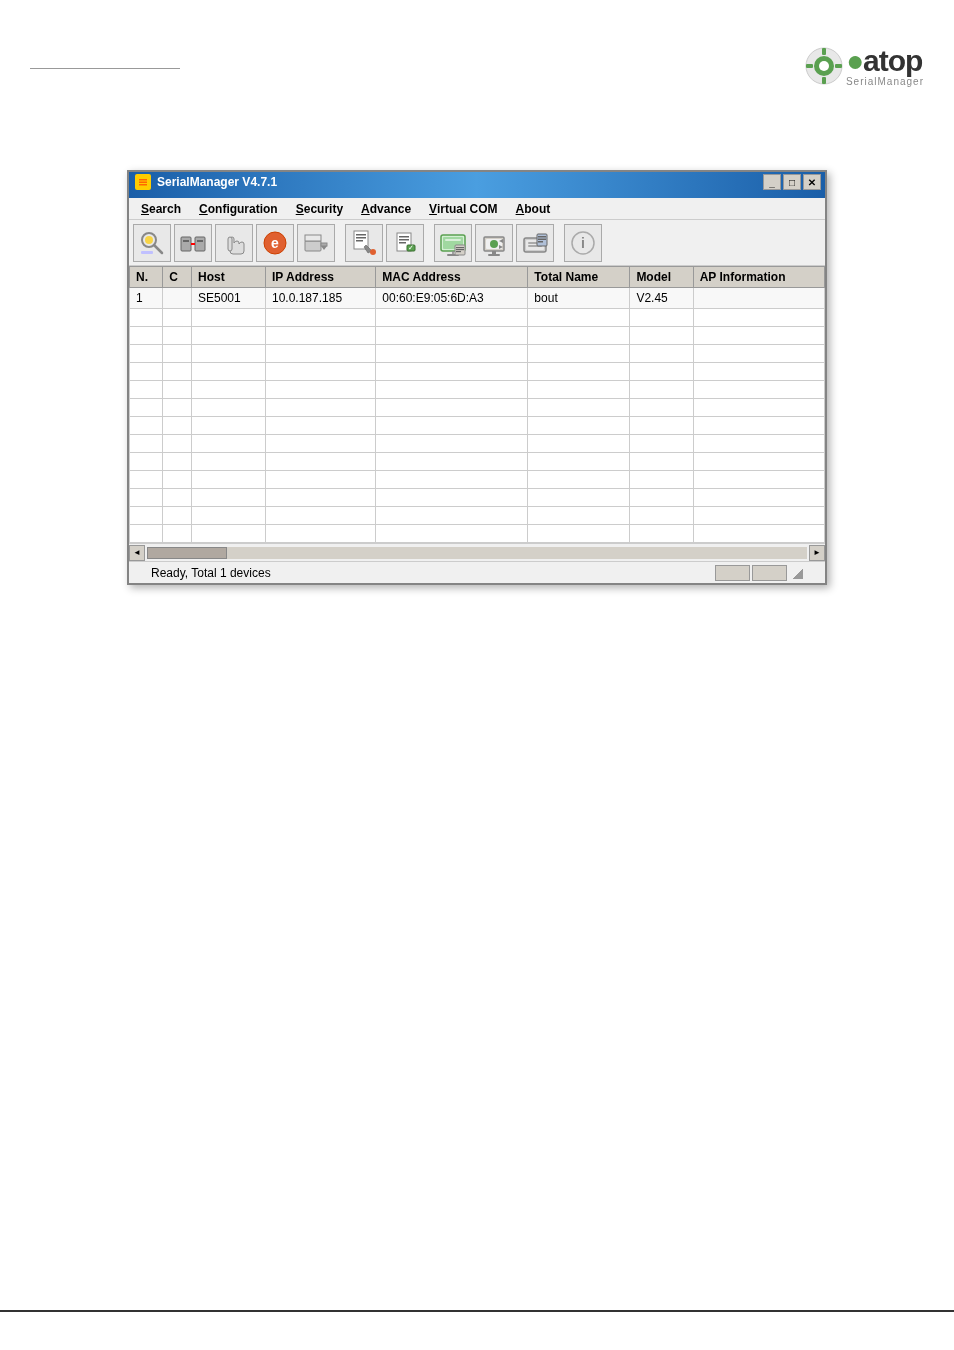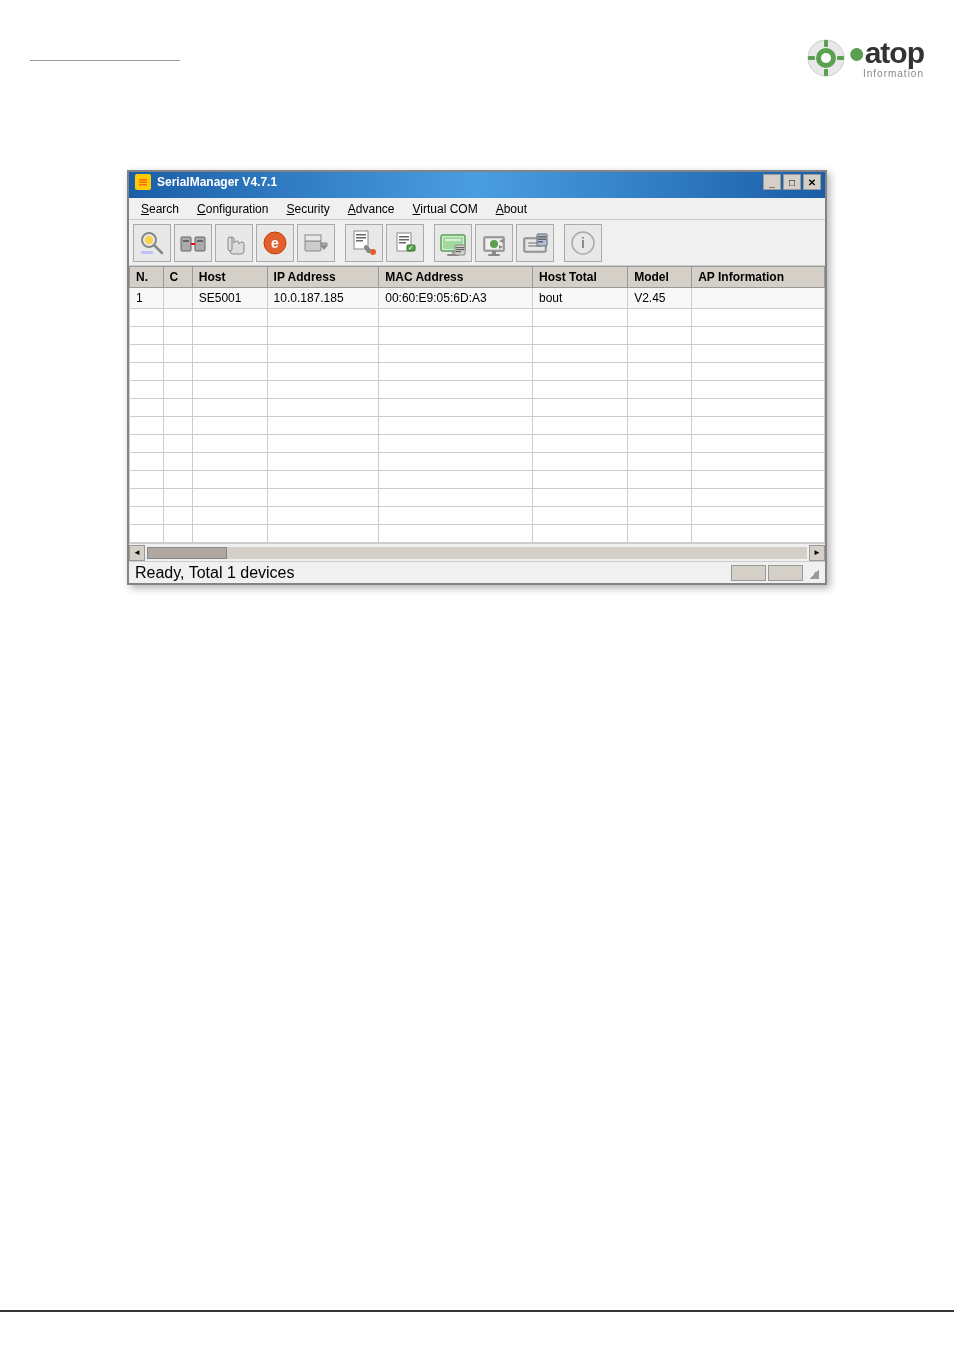--- a/index.html
+++ b/index.html
@@ -8,21 +8,21 @@
       height: 1350px;
       background: #ffffff;
       font-family: Arial, sans-serif;
       position: relative;
       overflow: hidden;
     }
 
     
     .page-header {
       position: absolute;
-      top: 4px;
+      top: 12px;
       left: 0;
       right: 0;
       height: 110px;
       background: #fff;
       border-bottom: 2px solid #333;
       display: flex;
       align-items: center;
       justify-content: flex-end;
       padding-right: 30px;
     }
@@ -139,20 +139,21 @@
       padding: 0 4px;
       border-bottom: 1px solid #ccc;
       font-size: 12px;
       gap: 2px;
     }
 
     .menu-item {
       padding: 2px 8px;
       cursor: pointer;
       color: #000;
+      font-weight: bold;
     }
 
     .menu-item u {
       text-decoration: underline;
     }
 
     
     .toolbar {
       background: #f0f0f0;
       height: 46px;
@@ -266,22 +267,22 @@
       border: 1px solid #888;
     }
 
     
     .status-bar {
       height: 22px;
       background: #f0f0f0;
       border-top: 1px solid #ccc;
       display: flex;
       align-items: center;
-      padding: 0 6px;
-      font-size: 16px;
+      padding: 0 22px;
+      font-size: 12px;
       justify-content: space-between;
     }
 
     .status-right {
       display: flex;
       gap: 2px;
     }
 
     .status-box {
       width: 35px;
@@ -354,21 +355,21 @@
 
       <rect x="18" y="2" width="4" height="7" fill="#5aa050" rx="1"></rect>
       <rect x="18" y="31" width="4" height="7" fill="#5aa050" rx="1"></rect>
       <rect x="2" y="18" width="7" height="4" fill="#5aa050" rx="1"></rect>
       <rect x="31" y="18" width="7" height="4" fill="#5aa050" rx="1"></rect>
     </svg>
     <div class="atop-logo-text-wrap">
       <div class="atop-main-text">
         <span style="color:#5aa050;">●</span><span>atop</span>
       </div>
-      <div class="atop-sub-text">Information</div>
+      <div class="atop-sub-text">SerialManager</div>
     </div>
   </div>
 </div>
 
 <div class="main-content">
   <div class="app-window">
 
     <div class="title-bar">
       <div class="title-bar-left">
         <div class="title-icon">
@@ -521,21 +522,21 @@
 
     <div class="table-container">
       <table class="data-table">
         <thead>
           <tr>
             <th>N.</th>
             <th>C</th>
             <th>Host</th>
             <th>IP Address</th>
             <th>MAC Address</th>
-            <th>Host Total</th>
+            <th>Total Name</th>
             <th>Model</th>
             <th>AP Information</th>
           </tr>
         </thead>
         <tbody>
           <tr>
             <td>1</td>
             <td></td>
             <td>SE5001</td>
             <td>10.0.187.185</td>

